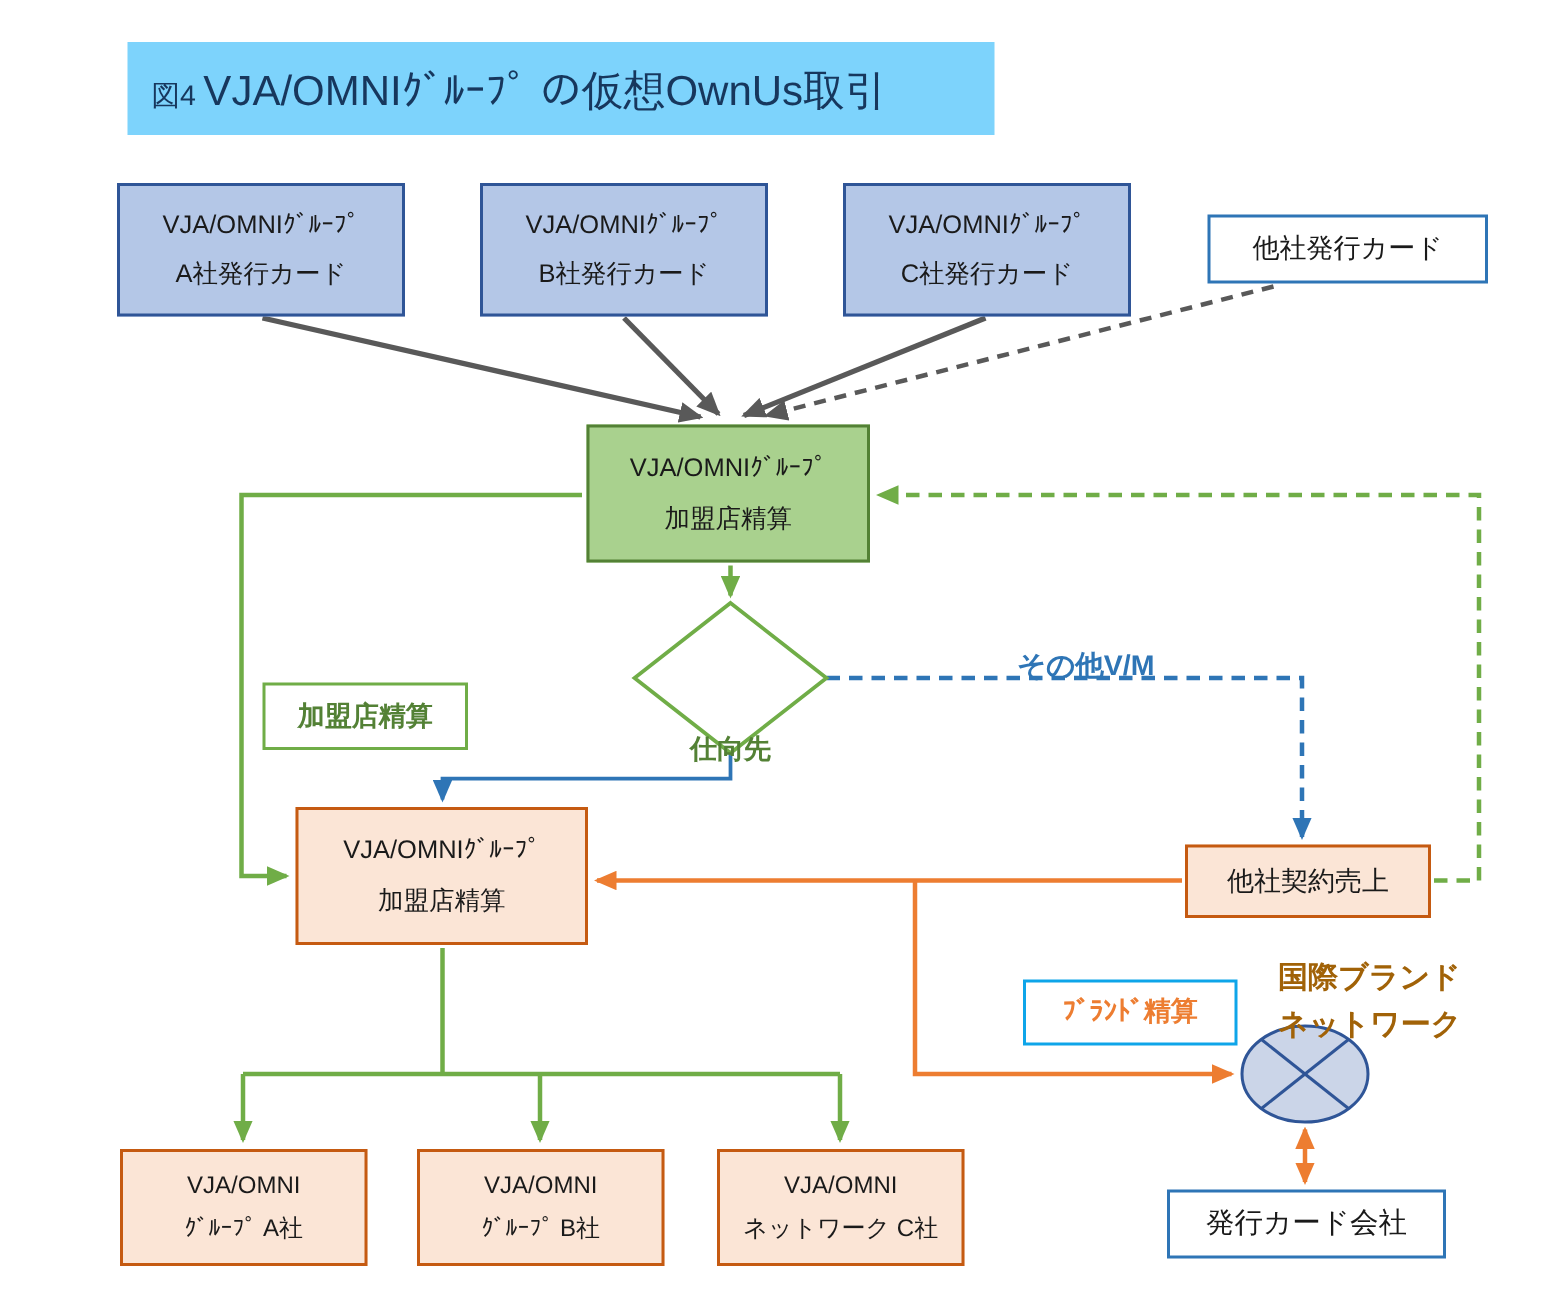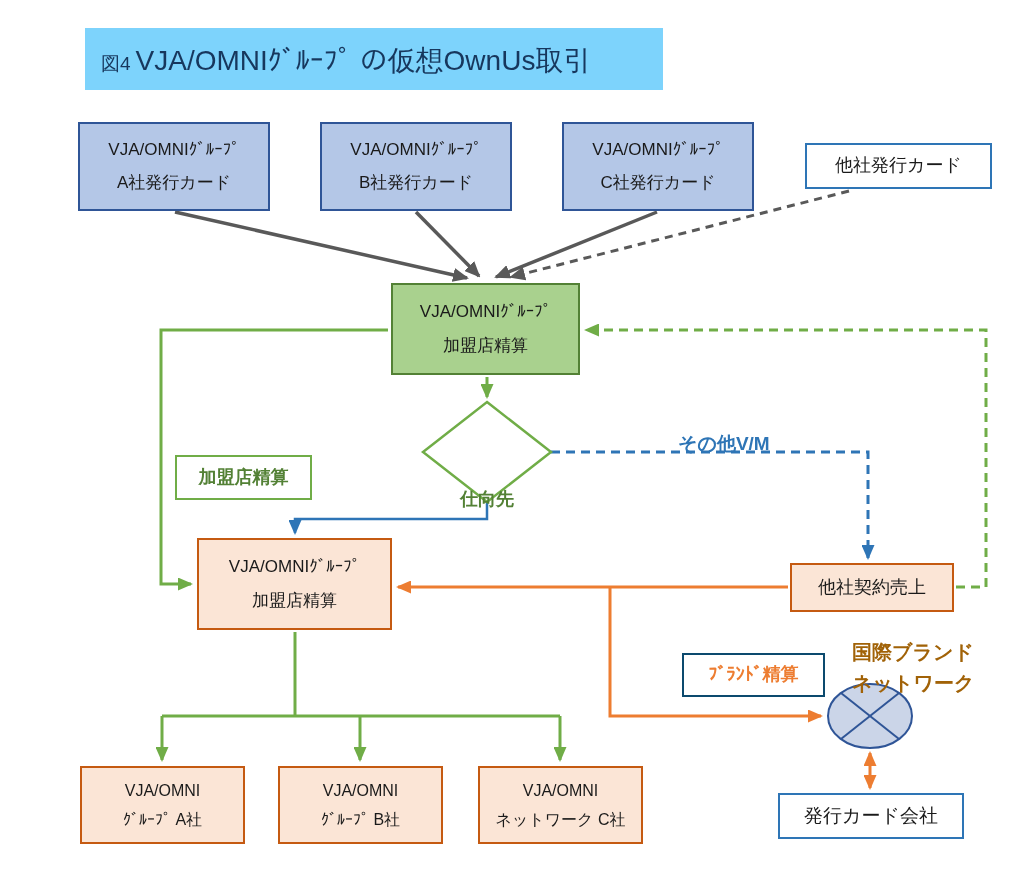--- a/index.html
+++ b/index.html
@@ -9,21 +9,21 @@
   .node {
     position: absolute; z-index: 2;
     display: flex; flex-direction: column; align-items: center; justify-content: center;
     text-align: center; color: #1a1a1a; line-height: 1.2;
   }
   .card      { background: #B4C7E7; border: 2.5px solid #2F5597; font-size: 17px; gap: 13px; }
   .white-blue{ background: #ffffff; border: 2.5px solid #2E75B6; font-size: 18px; }
   .green-box { background: #A9D18E; border: 2.5px solid #538135; font-size: 17px; gap: 13px; }
   .orange-box{ background: #FBE5D6; border: 2.5px solid #C55A11; font-size: 17px; gap: 13px; }
   .label-green { background: #fff; border: 2px solid #70AD47; color: #538135; font-weight: bold; font-size: 18px; }
-  .label-orange{ background: #fff; border: 2px solid #0c4a6e; color: #ED7D31; font-weight: bold; font-size: 18px; }
+  .label-orange{ background: #fff; border: 2px solid #0ea5e9; color: #ED7D31; font-weight: bold; font-size: 18px; }
   .text-blue { position: absolute; z-index: 2; color: #2E75B6; font-weight: bold; font-size: 19px; }
   .diamond-label { position: absolute; z-index: 2; color: #538135; font-weight: bold; font-size: 18px; text-align: center; }
   .title-bar {
     position: absolute; left: 85px; top: 28px; width: 578px; height: 62px;
     background: #7dd3fc; display: flex; align-items: baseline; padding: 14px 0 0 16px;
     z-index: 2; color: #17375D;
   }
   .title-prefix { font-size: 19px; margin-right: 5px; }
   .title-main { font-size: 28px; }
   .intl-brand { position: absolute; z-index: 2; color: #a16207; font-weight: bold; font-size: 20px; line-height: 1.55; }

